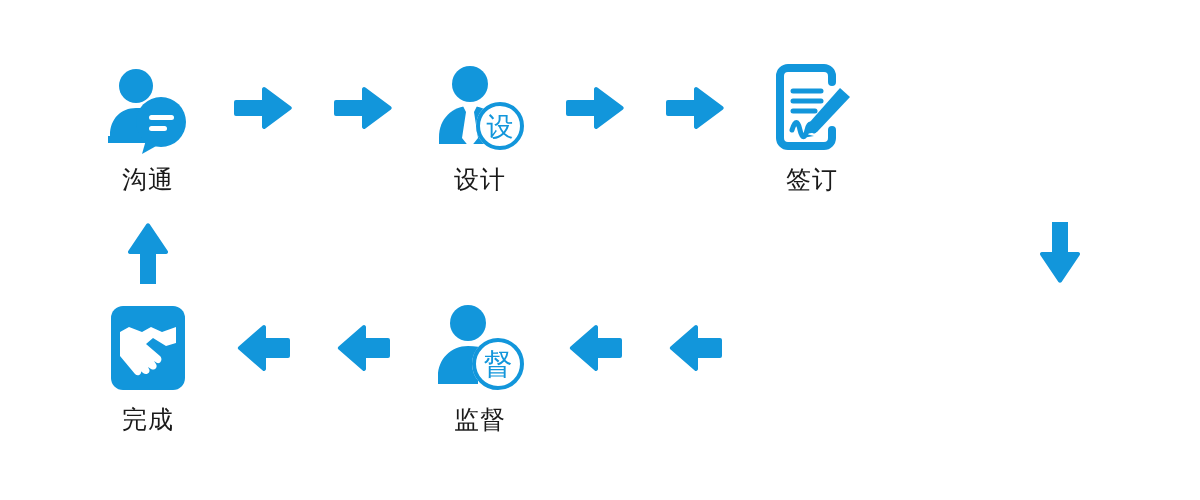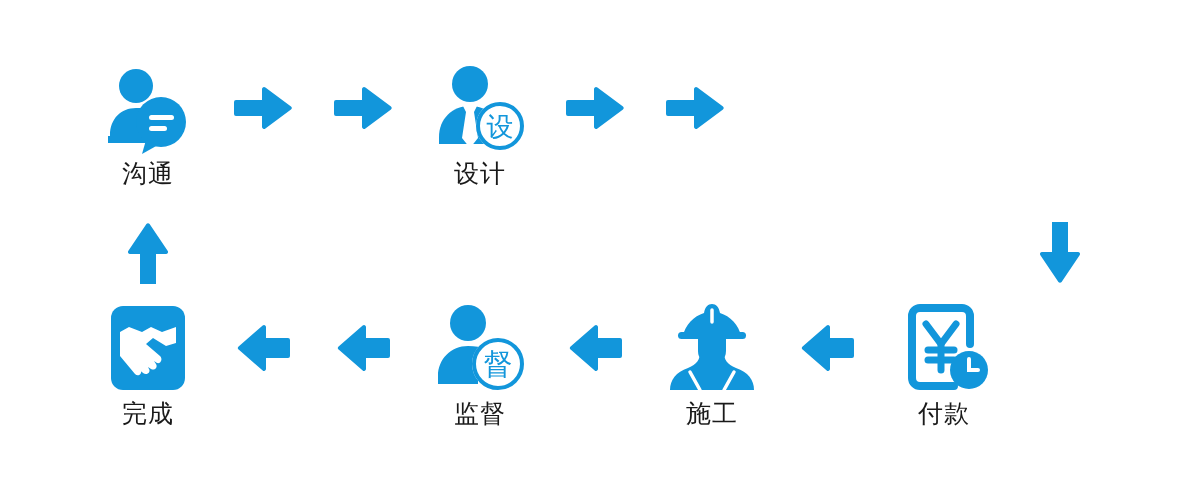--- a/index.html
+++ b/index.html
@@ -43,21 +43,21 @@
   }
   .node-icon {
     width: 100px;
     height: 100px;
     display: flex;
     align-items: center;
     justify-content: center;
   }
   .node-icon svg { display: block; }
   .node-label {
-    margin-top: 3px;
+    margin-top: 9px;
     font-size: 25px;
     line-height: 1;
     color: #1a1a1a;
     letter-spacing: 1px;
     white-space: nowrap;
     font-family: "DejaVu Sans", "Liberation Sans", sans-serif;
   }
 
   
   .arrow-h {
@@ -151,20 +151,40 @@
       </svg>
     </div>
 
 
     <div class="arrow-h">
       <svg viewBox="0 0 60 46" width="60" height="46" aria-hidden="true">
         <path fill="#1296db" d="M2 15h26V4a2 2 0 013.4-1.4L57 21.5a2 2 0 010 3L31.4 43.4A2 2 0 0128 42V31H2a2 2 0 01-2-2V17a2 2 0 012-2z"></path>
       </svg>
     </div>
 
+    <div class="node">
+      <div class="node-icon">
+        <svg viewBox="0 0 100 100" width="100" height="100" aria-hidden="true">
+          <g fill="none" stroke="#1296db" stroke-width="8" stroke-linecap="round" stroke-linejoin="round">
+            <path d="M70 24v-6a8 8 0 00-8-8H26a8 8 0 00-8 8v62a8 8 0 008 8h36a8 8 0 008-8v-8"></path>
+          </g>
+          <g fill="none" stroke="#1296db" stroke-width="5" stroke-linecap="round">
+            <path d="M31 33h28"></path>
+            <path d="M31 43h28"></path>
+            <path d="M31 53h22"></path>
+          </g>
+          <path d="M30 72c3-10 6-10 8 0 2 9 5 9 7 0 2-8 5-8 7 1" fill="none" stroke="#1296db" stroke-width="5" stroke-linecap="round" stroke-linejoin="round"></path>
+          <g fill="#1296db">
+            <path d="M78 30l10 9-33 35-11 2 3-11z"></path>
+            <path d="M44 76l-4 4 12-2z"></path>
+          </g>
+        </svg>
+      </div>
+      <div class="node-label">签订</div>
+    </div>
   </div>
 
   <div class="arrow-v" id="arrow-down-right">
     <svg viewBox="0 0 44 62" width="44" height="62" aria-hidden="true">
       <path fill="#1296db" d="M14 0h16v30h10a2 2 0 011.6 3.2L23.6 60a2 2 0 01-3.2 0L2.4 33.2A2 2 0 014 30h10z"></path>
     </svg>
   </div>
 
   <div class="arrow-v" id="arrow-up-left">
     <svg viewBox="0 0 44 62" width="44" height="62" aria-hidden="true">
@@ -218,58 +238,22 @@
       </div>
       <div class="node-label">监督</div>
     </div>
 
     <div class="arrow-h">
       <svg viewBox="0 0 56 50" width="56" height="50" aria-hidden="true">
         <path fill="#1296db" d="M54 17v16a2 2 0 01-2 2H30v11a2 2 0 01-3.3 1.5L2.6 26.6a2 2 0 010-3.2L26.7 2.5A2 2 0 0130 4v11h22a2 2 0 012 2z"></path>
       </svg>
     </div>
 
-    <div class="node">
-      <div class="node-icon">
-        <svg viewBox="0 0 100 100" width="100" height="100" aria-hidden="true">
-          <g fill="#1296db">
-            <path d="M50 6c-4 0-7 3-8 9-10 3-19 12-21 23h58C77 27 68 18 58 15c-1-6-4-9-8-9z"></path>
-            <rect x="16" y="34" width="68" height="7" rx="3.5"></rect>
-            <path d="M36 39h28v14a14 14 0 01-28 0z"></path>
-            <path d="M38 54c0 8-3 12-12 16C14 74 8 82 8 92h84c0-10-6-18-18-22-9-4-12-8-12-16z"></path>
-          </g>
-          <g fill="none" stroke="#ffffff" stroke-width="3.5" stroke-linecap="round">
-            <path d="M28 74l10 18"></path>
-            <path d="M72 74L62 92"></path>
-            <path d="M50 12v12"></path>
-          </g>
-        </svg>
-      </div>
-      <div class="node-label">施工</div>
-    </div>
-
-    <div class="arrow-h">
-      <svg viewBox="0 0 56 50" width="56" height="50" aria-hidden="true">
-        <path fill="#1296db" d="M54 17v16a2 2 0 01-2 2H30v11a2 2 0 01-3.3 1.5L2.6 26.6a2 2 0 010-3.2L26.7 2.5A2 2 0 0130 4v11h22a2 2 0 012 2z"></path>
-      </svg>
-    </div>
-
-    <div class="node">
-      <div class="node-icon">
-        <svg viewBox="0 0 100 100" width="100" height="100" aria-hidden="true">
-          <path d="M76 46V18a8 8 0 00-8-8H26a8 8 0 00-8 8v62a8 8 0 008 8h34" fill="none" stroke="#1296db" stroke-width="8" stroke-linecap="round" stroke-linejoin="round"></path>
-          <g fill="none" stroke="#1296db" stroke-width="7" stroke-linecap="round">
-            <path d="M32 26l15 20 15-20"></path>
-            <path d="M47 46v26"></path>
-            <path d="M34 52h26"></path>
-            <path d="M34 62h26"></path>
-          </g>
-          <circle cx="75" cy="72" r="19" fill="#1296db"></circle>
-          <g stroke="#ffffff" stroke-width="4" stroke-linecap="round" fill="none">
-            <path d="M75 61v11h9"></path>
-          </g>
-        </svg>
-      </div>
-      <div class="node-label">付款</div>
-    </div>
+
+    <div class="arrow-h">
+      <svg viewBox="0 0 56 50" width="56" height="50" aria-hidden="true">
+        <path fill="#1296db" d="M54 17v16a2 2 0 01-2 2H30v11a2 2 0 01-3.3 1.5L2.6 26.6a2 2 0 010-3.2L26.7 2.5A2 2 0 0130 4v11h22a2 2 0 012 2z"></path>
+      </svg>
+    </div>
+
   </div>
 
 </div>
 
 </body></html>

